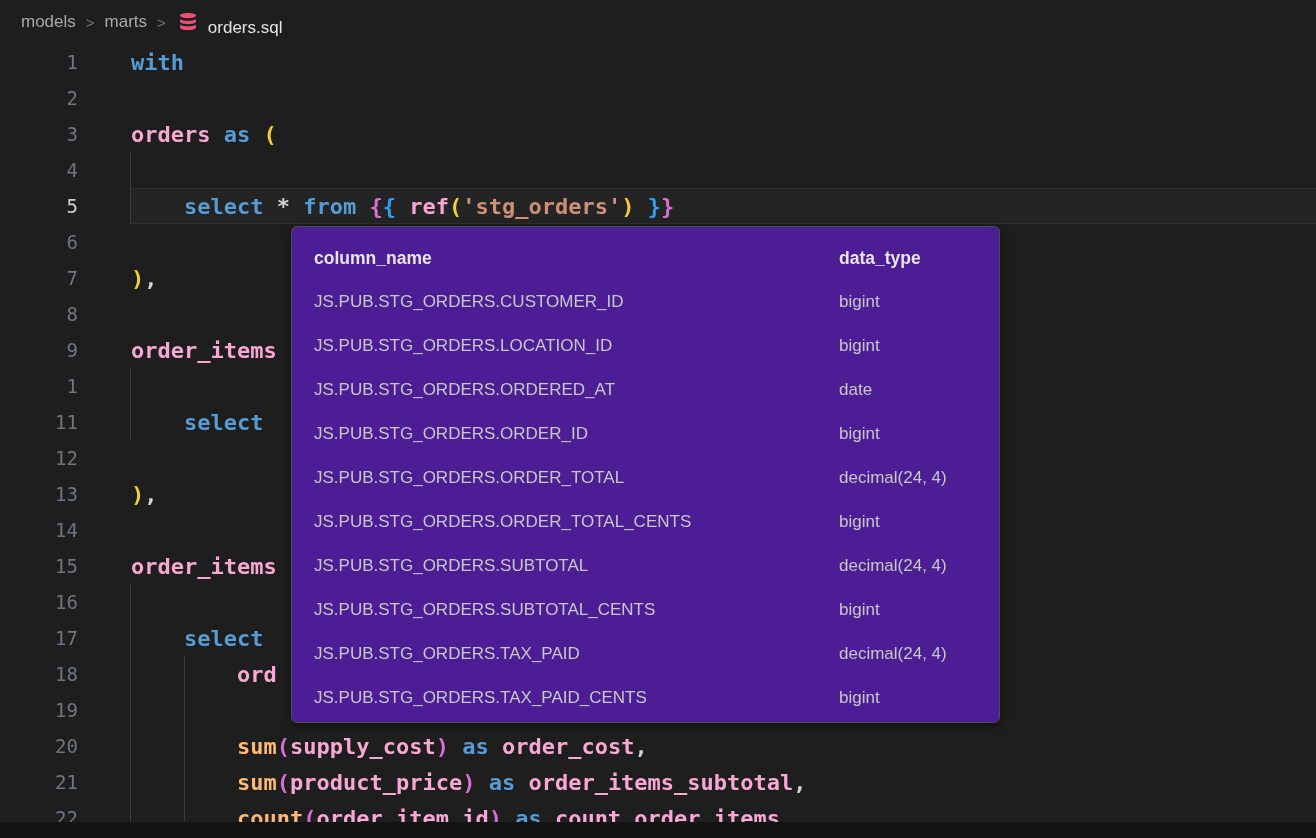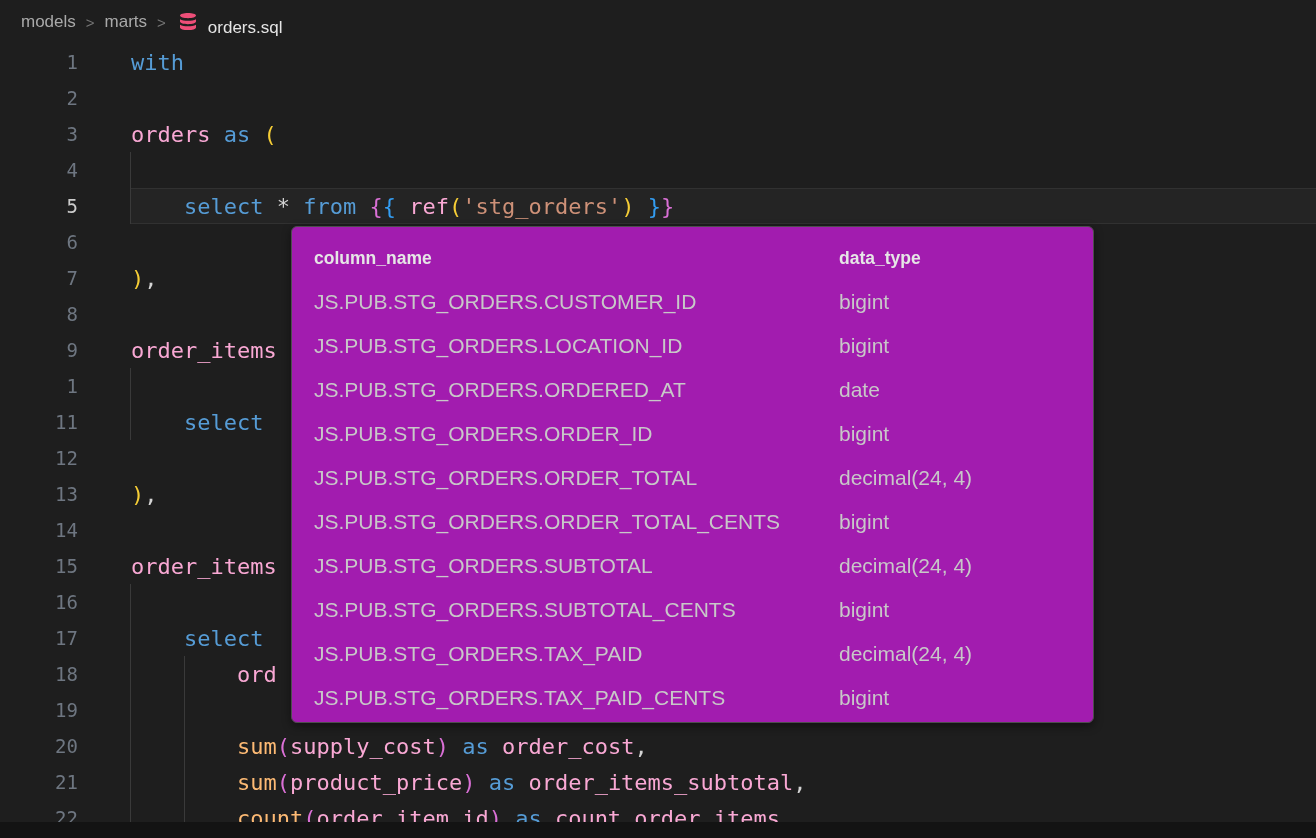--- a/index.html
+++ b/index.html
@@ -45,20 +45,21 @@
     text-align: right;
     font-size: 19px;
     color: #6e7681;
     z-index: 2;
   }
   .code-line.current .gutter { color: #cccccc; }
   .content {
     padding-left: 53px;
     z-index: 2;
     letter-spacing: 0;
+    font-weight: bold;
   }
   .line-highlight {
     position: absolute;
     left: 130px; right: 0; top: 0; bottom: 0;
     background: #242424;
     border-top: 1px solid #313131;
     border-bottom: 1px solid #313131;
     z-index: 0;
   }
   .indent-guide {
@@ -78,39 +79,39 @@
   .tk-b1   { color: #f5cd36; }
   .tk-b2   { color: #da70d6; }
   .tk-b3   { color: #339df2; }
   .tk-str  { color: #ce9178; }
   .tk-fn   { color: #fdba74; }
 
   
   .popup {
     position: absolute;
     left: 291px; top: 226px;
-    width: 803px; height: 497px;
-    background: #a21caf;
+    width: 709px; height: 497px;
+    background: #4c1d95;
     border: 1px solid #4d4d4d;
     border-radius: 6px;
     box-shadow: 0 3px 10px rgba(0,0,0,0.45);
     z-index: 10;
     padding-top: 9px;
     font-family: "Liberation Sans", sans-serif;
   }
   .popup-row {
     height: 44px;
     display: flex;
     align-items: center;
     padding-left: 22px;
   }
   .popup-row .c-name { width: 525px; flex: 0 0 525px; }
   .popup-row .c-type { flex: 1; }
   .popup-row.head { font-weight: bold; color: #e6e6e6; font-size: 17.5px; }
-  .popup-row.body { color: #c8c8c8; font-size: 21px; }
+  .popup-row.body { color: #c8c8c8; font-size: 17px; }
 
   
   .bottom-strip {
     position: absolute;
     left: 0; right: 0; bottom: 0;
     height: 16px;
     background: #131313;
     z-index: 5;
   }
 </style>

